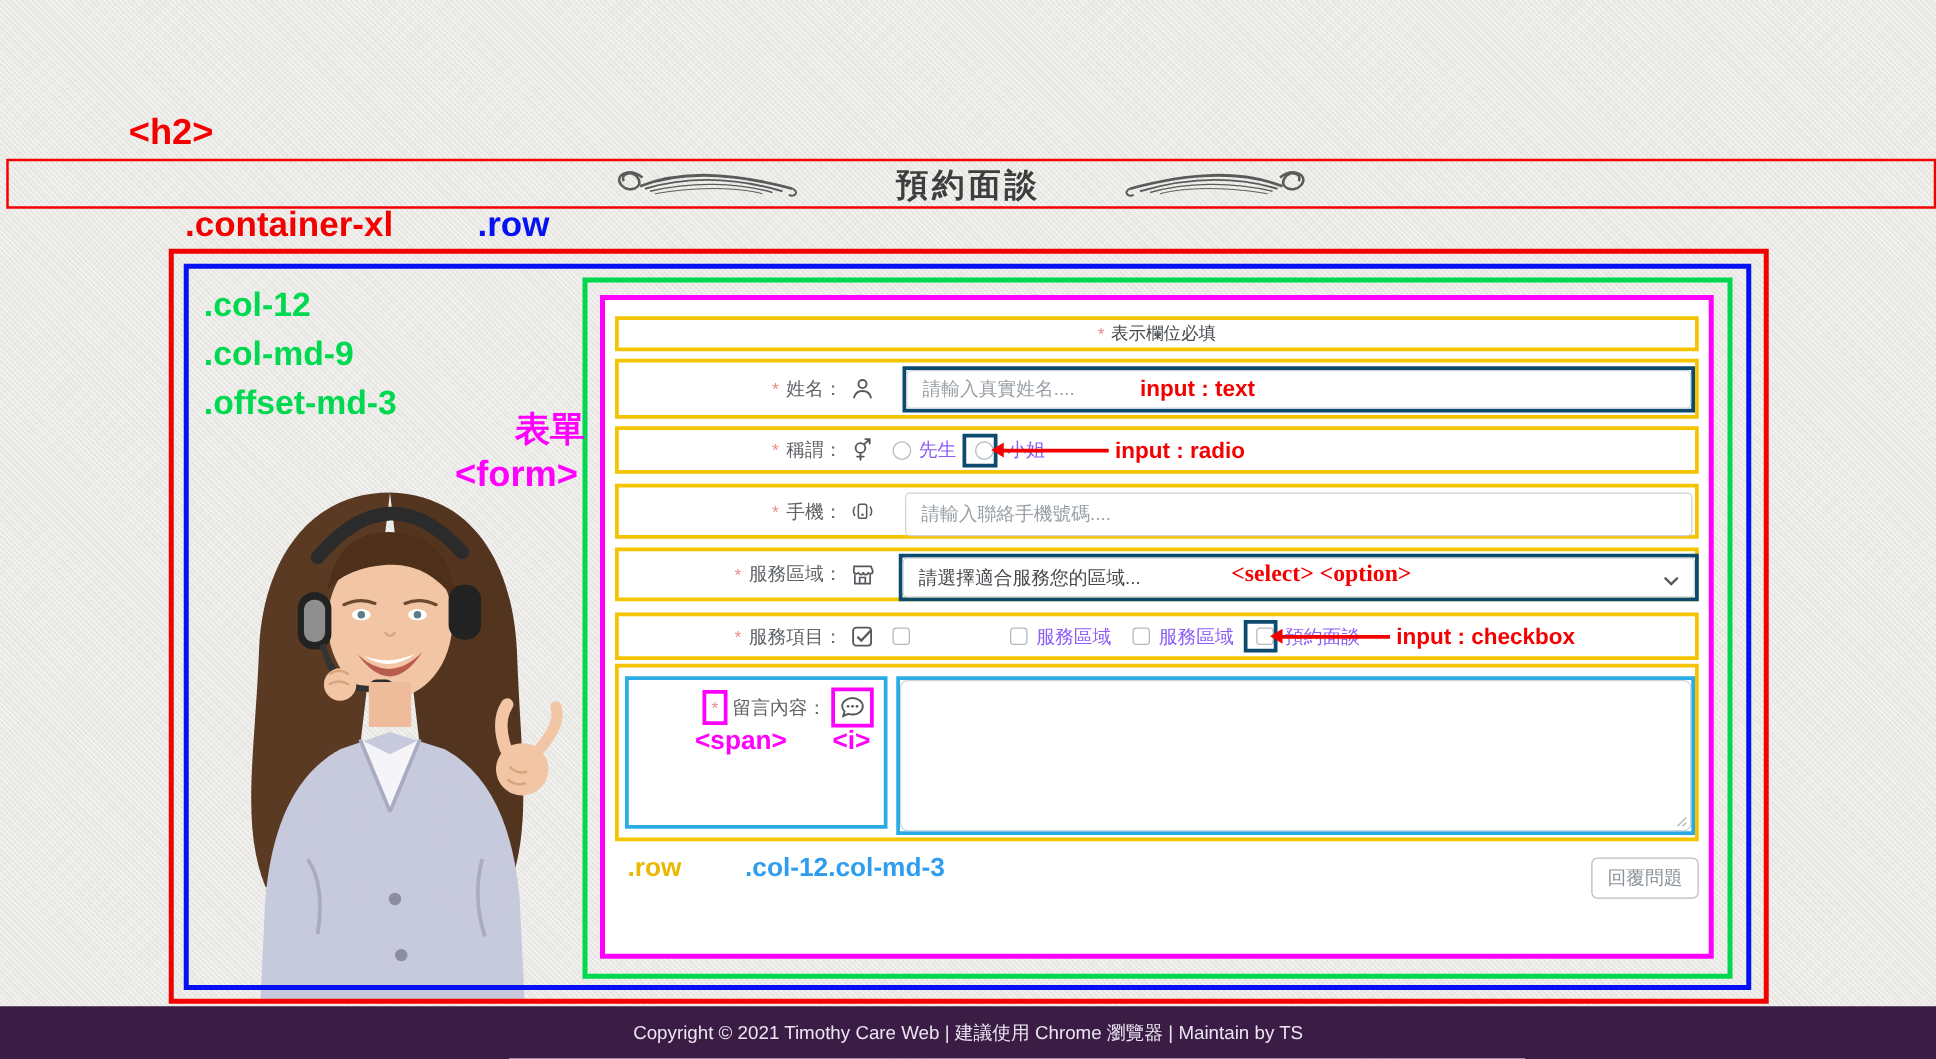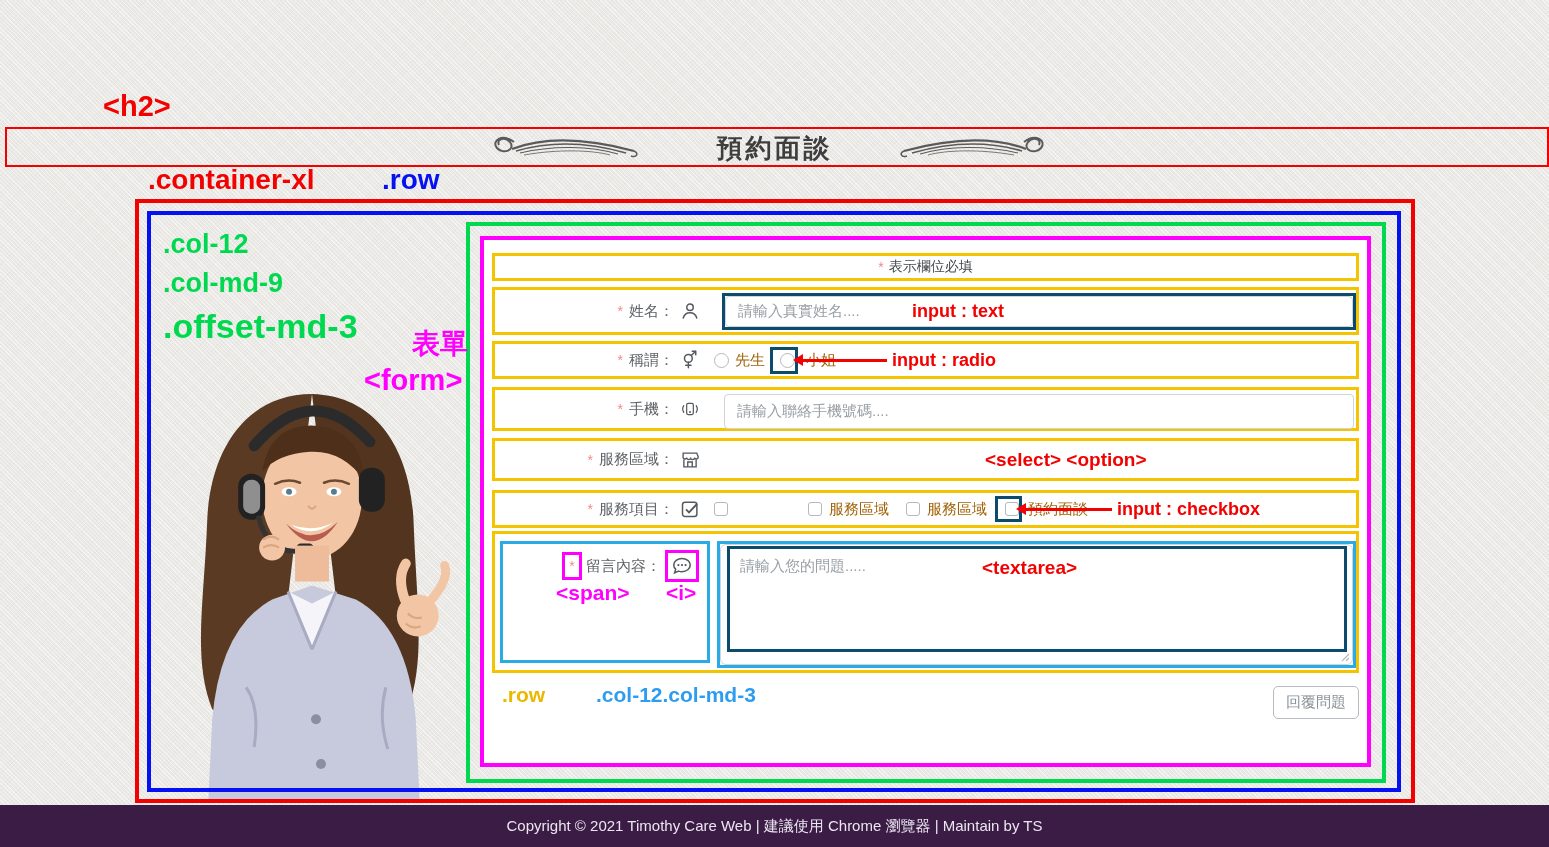--- a/index.html
+++ b/index.html
@@ -16,21 +16,21 @@
   .box{border-style:solid;background:transparent;}
   .grow{position:absolute;left:492px;width:867px;background:#fff;border:3px solid #f5c400;box-sizing:border-box;}
   .cell-label{position:absolute;left:0;top:0;bottom:0;width:205px;display:flex;align-items:center;justify-content:flex-end;gap:6px;color:#5f6367;font-size:15px;}
   .star{color:#f08a8a;font-size:14px;}
   .ficon{width:20px;height:20px;color:#55595e;flex:0 0 auto;}
   .input-ui{background:#fff;border:1px solid #ced4da;border-radius:4px;display:flex;align-items:center;padding:0 12px;box-sizing:border-box;font-size:15px;color:#9aa0a6;}
   .red-outline{position:absolute;border:3px solid #0c4a6e;box-sizing:border-box;}
   .annot{font-weight:bold;color:#f30000;white-space:nowrap;}
   .cb{width:14px;height:14px;border:1px solid #b3b9bf;border-radius:3px;background:#fff;box-sizing:border-box;}
   .rad{width:15px;height:15px;border:1px solid #b3b9bf;border-radius:50%;background:#fff;box-sizing:border-box;}
-  .cbl{font-size:15px;color:#a16207;}
+  .cbl{font-size:15px;color:#8b5cf6;}
   .arrow-line{position:absolute;height:3px;background:#f30000;}
   .arrow-head{position:absolute;width:0;height:0;border-top:6px solid transparent;border-bottom:6px solid transparent;border-right:10px solid #f30000;}
   .mg-box{border:3px solid #ff00ff;box-sizing:border-box;position:absolute;}
   .footer{position:absolute;left:0;right:0;top:805px;height:42px;background:#3a1c45;display:flex;align-items:center;justify-content:center;color:#ece5f1;font-size:15px;}
   .btn-submit{position:absolute;left:1273px;top:686px;width:84px;height:31px;background:rgba(255,255,255,.85);border:1px solid #b6bcc2;border-radius:5px;color:#8b9198;font-size:15px;display:flex;align-items:center;justify-content:center;}
   .h2band{position:absolute;left:5px;top:127px;width:1540px;height:36px;border:2px solid #f30000;}
   .page-title{position:absolute;left:0;right:0;top:131px;text-align:center;font-size:26px;font-weight:bold;color:#3e3e3e;letter-spacing:3px;}
 </style>
 </head>
 <body>
@@ -100,21 +100,21 @@
   <div class="abs box" style="left:135px;top:199px;width:1280px;height:604px;border-width:4px;border-color:#f30000;z-index:2;"></div>
   <div class="abs box" style="left:147px;top:211px;width:1254px;height:581px;border-width:4px;border-color:#0511f2;z-index:2;"></div>
   <div class="abs box" style="left:466px;top:222px;width:920px;height:561px;border-width:4px;border-color:#00d94f;z-index:2;"></div>
   <div class="abs box" style="left:480px;top:236px;width:891px;height:531px;border-width:4px;border-color:#ff00ff;background:#fff;z-index:2;"></div>
 
   <div class="abs tag-lbl red" style="left:103px;top:92px;font-size:29px;z-index:4;">&lt;h2&gt;</div>
   <div class="abs tag-lbl red" style="left:148px;top:166px;font-size:28px;z-index:4;">.container-xl</div>
   <div class="abs tag-lbl blue" style="left:382px;top:166px;font-size:28px;z-index:4;">.row</div>
   <div class="abs tag-lbl green" style="left:163px;top:231px;font-size:27px;z-index:4;">.col-12</div>
   <div class="abs tag-lbl green" style="left:163px;top:270px;font-size:27px;z-index:4;">.col-md-9</div>
-  <div class="abs tag-lbl green" style="left:163px;top:309px;font-size:34px;z-index:4;">.offset-md-3</div>
+  <div class="abs tag-lbl green" style="left:163px;top:309px;font-size:27px;z-index:4;">.offset-md-3</div>
   <div class="abs tag-lbl magenta" style="left:412px;top:330px;font-size:28px;z-index:4;">表單</div>
   <div class="abs tag-lbl magenta" style="left:364px;top:366px;font-size:29px;z-index:4;">&lt;form&gt;</div>
 
   <div class="grow" style="top:253px;height:28px;z-index:3;">
     <div style="position:absolute;inset:0;display:flex;align-items:center;justify-content:center;gap:5px;">
       <span class="star">*</span>
       <span style="font-size:14px;color:#45494d;">表示欄位必填</span>
     </div>
   </div>
 
@@ -172,22 +172,30 @@
   <div class="grow" style="top:438px;height:43px;z-index:3;">
     <div class="cell-label">
       <span class="star">*</span>
       <span>服務區域：</span>
       <svg class="ficon" viewBox="0 0 16 16" fill="none" stroke="currentColor" stroke-width="1.1">
           <path d="M2.6 2.5h10.8l1.2 3.1a1.55 1.55 0 0 1-3 .6 1.55 1.55 0 0 1-3.1-.1 1.55 1.55 0 0 1-3.1.1 1.55 1.55 0 0 1-3-.6z"></path>
           <path d="M3.1 7.6v5.9h9.8V7.6"></path>
           <path d="M6.2 13.5V9.6h3.6v3.9"></path>
         </svg>
     </div>
-  </div>
-  <div class="abs annot" style="left:985px;top:449px;font-size:19px;z-index:4;">&lt;select&gt;  &lt;option&gt;</div>
+    <div class="red-outline" style="left:224px;top:2px;width:640px;height:38px;">
+      <div class="input-ui" style="width:100%;height:100%;color:#45494d;">
+        <span>請選擇適合服務您的區域...</span>
+      </div>
+      <svg style="position:absolute;right:12px;top:12px;width:14px;height:14px;color:#55595e;" viewBox="0 0 12 12">
+          <path d="M2 4l4 4 4-4" fill="none" stroke="currentColor" stroke-width="1.6" stroke-linecap="round"></path>
+        </svg>
+    </div>
+  </div>
+  <div class="abs annot" style="left:985px;top:449px;font-size:19px;z-index:4;font-family:Liberation Serif, serif;">&lt;select&gt;  &lt;option&gt;</div>
 
   <div class="grow" style="top:490px;height:38px;z-index:3;">
     <div class="cell-label">
       <span class="star">*</span>
       <span>服務項目：</span>
       <svg class="ficon" viewBox="0 0 16 16" fill="none" stroke="currentColor">
           <rect x="2" y="2.5" width="11.5" height="11.5" rx="2" stroke-width="1.2"></rect>
           <path d="M4.8 8.3l2.4 2.4L13.6 4" stroke-width="1.5"></path>
         </svg>
     </div>
@@ -221,24 +229,20 @@
               <circle cx="10.6" cy="7.3" r="0.8" fill="currentColor"></circle>
             </svg>
         </span>
       </div>
       <div class="tag-lbl magenta" style="position:absolute;left:53px;top:38px;font-size:21px;">&lt;span&gt;</div>
       <div class="tag-lbl magenta" style="position:absolute;left:163px;top:38px;font-size:21px;">&lt;i&gt;</div>
     </div>
 
     <div style="position:absolute;left:222px;top:7px;width:639px;height:127px;border:3px solid #2aabe3;box-sizing:border-box;">
       <div style="position:absolute;inset:0;background:#fff;border:1px solid #ced4da;border-radius:6px;"></div>
-      <div class="red-outline" style="left:7px;top:2px;width:620px;height:106px;">
-        <div style="position:absolute;left:10px;top:8px;font-size:15px;color:#9aa0a6;">請輸入您的問題.....</div>
-        <div class="annot" style="position:absolute;left:252px;top:8px;font-size:19px;">&lt;textarea&gt;</div>
-      </div>
       <svg style="position:absolute;right:3px;bottom:3px;width:10px;height:10px;" viewBox="0 0 10 10">
           <path d="M2 9L9 2M6 9L9 6" stroke="#b9b9b9" stroke-width="1.2"></path>
         </svg>
     </div>
   </div>
 
   <div class="abs tag-lbl gold" style="left:502px;top:684px;font-size:21px;z-index:3;">.row</div>
   <div class="abs tag-lbl ltblue" style="left:596px;top:684px;font-size:21px;z-index:3;">.col-12.col-md-3</div>
   <div class="btn-submit" style="z-index:3;">
     <span>回覆問題</span>

